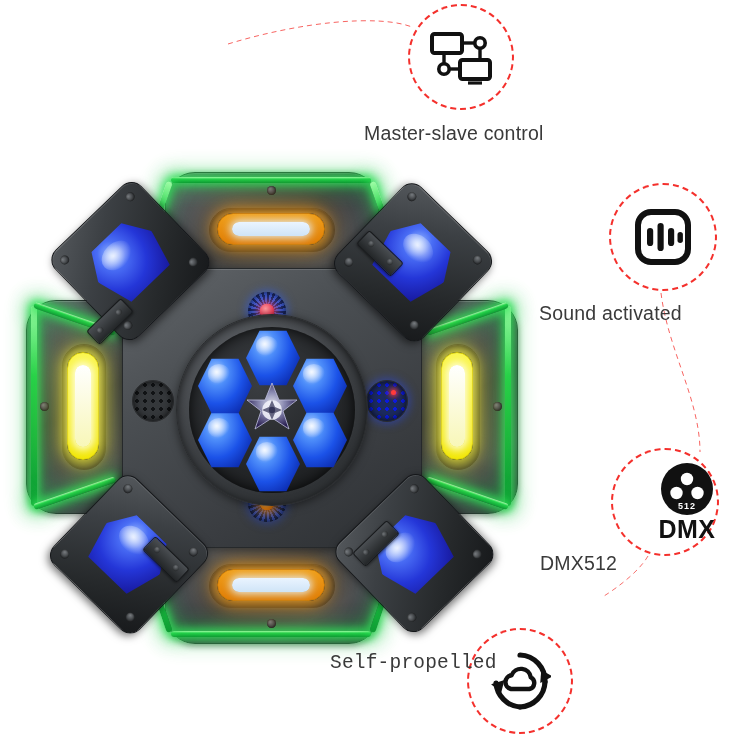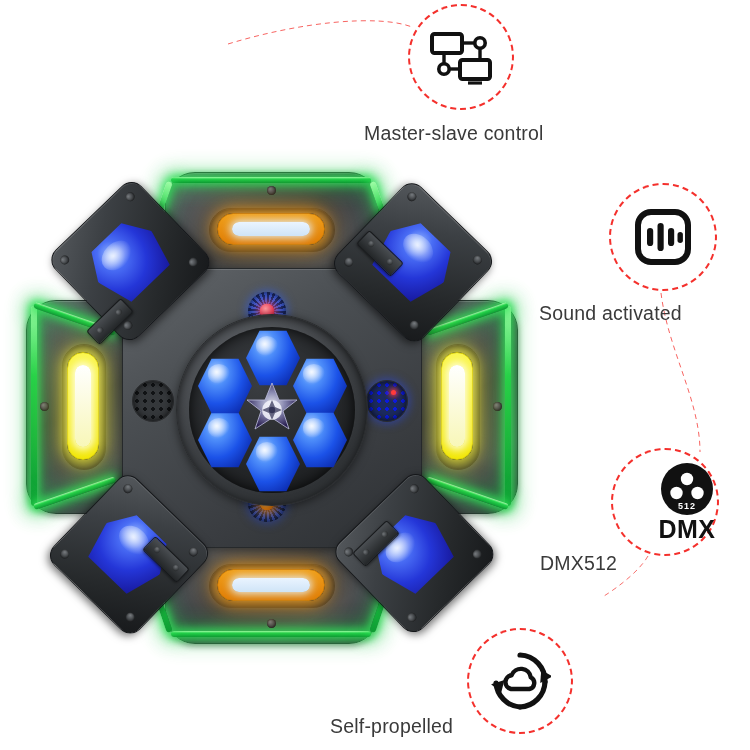--- a/index.html
+++ b/index.html
@@ -427,16 +427,16 @@
     <div class="feat-circle" style="left:467px;top:628px;width:106px;height:106px;">
       <svg class="ico" width="62" height="62" viewBox="0 0 62 62">
         <path d="M31 5 A26 26 0 0 1 56 32" fill="none" stroke="#111" stroke-width="5.2" stroke-linecap="round"></path>
         <path d="M56 32 A26 26 0 0 1 31 57" fill="none" stroke="#111" stroke-width="5.2" stroke-linecap="round"></path>
         <path d="M31 57 A26 26 0 0 1 7 33" fill="none" stroke="#111" stroke-width="5.2" stroke-linecap="round"></path>
         <polygon points="49,30 63,30 56,19" fill="#111" transform="rotate(-28 56 27)"></polygon>
         <polygon points="3,32 17,32 10,43" fill="#111" transform="rotate(-18 10 36)"></polygon>
         <path d="M22 39 a7 7 0 0 1 0.6 -13.8 a10 10 0 0 1 19.2 2.2 a6.2 6.2 0 0 1 -1.4 11.6 Z" fill="none" stroke="#111" stroke-width="4.4" stroke-linejoin="round"></path>
       </svg>
     </div>
-    <div class="feat-label" style="left:330px;top:715px;">Self-propelled</div>
+    <div class="feat-label" style="left:330px;top:652px;font-family:Liberation Mono, monospace;">Self-propelled</div>
   </div>
 
 </div>
 
 </body></html>

